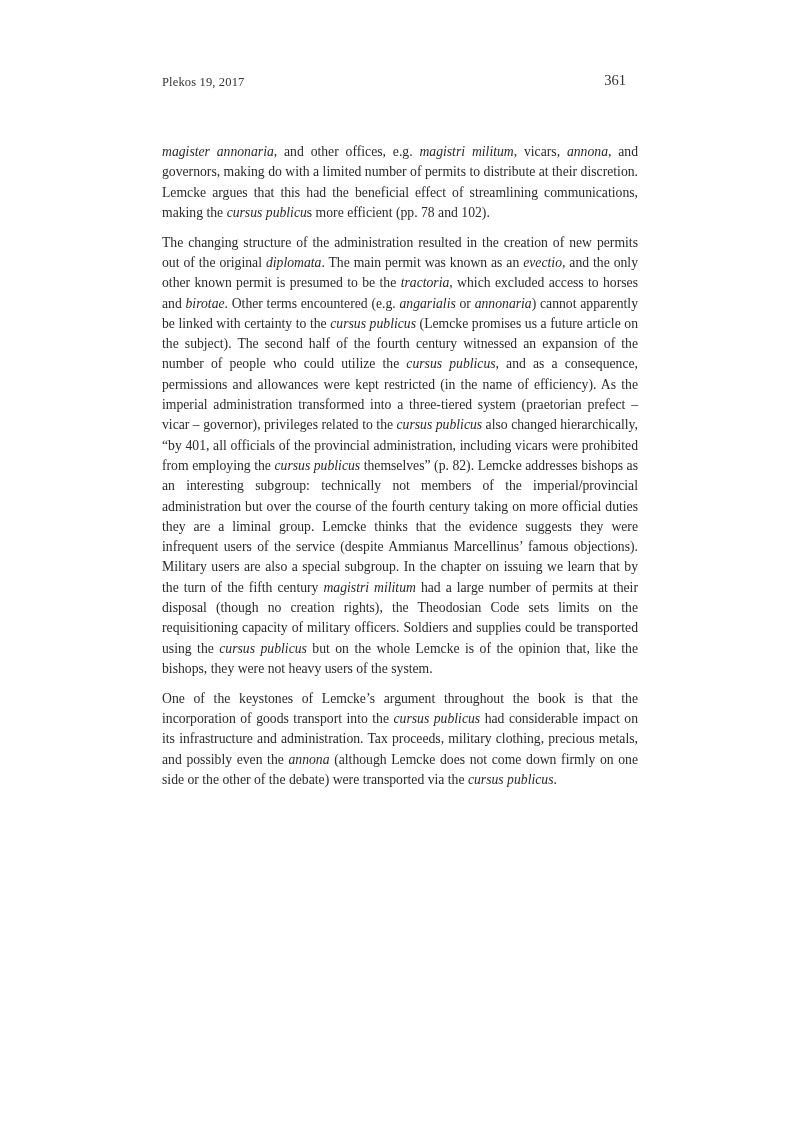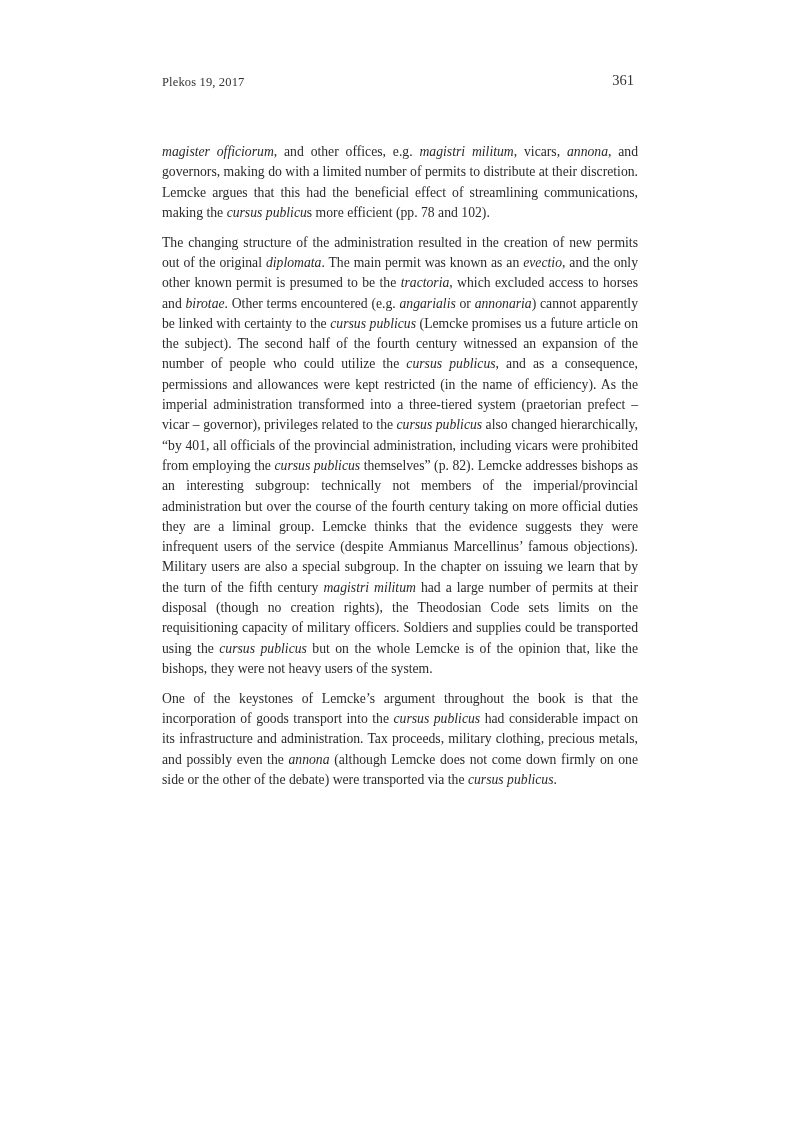--- a/index.html
+++ b/index.html
@@ -31,21 +31,21 @@
     left: 0;
     top: 3px;
     width: 476px;
     text-align: left;
     font-size: 12.5px;
     letter-spacing: 0.15px;
     color: #333333;
   }
   .page-number {
     position: absolute;
-    right: 4px;
+    right: 12px;
     top: 0;
     font-size: 14.5px;
     color: #333333;
     text-align: left;
   }
 
   
   .text-column {
     position: absolute;
     left: 162px;
@@ -72,18 +72,18 @@
 <body>
 
 <div class="page">
 
   <div class="running-head">
     <div class="running-head-title">Plekos 19, 2017</div>
     <div class="page-number">361</div>
   </div>
 
   <div class="text-column">
-    <p class="para"><i>magister officiorum</i>, and other offices, e.g. <i>magistri militum</i>, vicars, <i>annona</i>, and governors, making do with a limited number of permits to distribute at their discretion. Lemcke argues that this had the beneficial effect of streamlining communications, making the <i>cursus publicu</i>s more efficient (pp. 78 and 102).</p>
+    <p class="para"><i>magister annonaria</i>, and other offices, e.g. <i>magistri militum</i>, vicars, <i>annona</i>, and governors, making do with a limited number of permits to distribute at their discretion. Lemcke argues that this had the beneficial effect of streamlining communications, making the <i>cursus publicu</i>s more efficient (pp. 78 and 102).</p>
     <p class="para">The changing structure of the administration resulted in the creation of new permits out of the original <i>diplomata</i>. The main permit was known as an <i>evectio</i>, and the only other known permit is presumed to be the <i>tractoria</i>, which excluded access to horses and <i>birotae</i>. Other terms encountered (e.g. <i>angarialis</i> or <i>annonaria</i>) cannot apparently be linked with certainty to the <i>cursus publicus</i> (Lemcke promises us a future article on the subject). The second half of the fourth century witnessed an expansion of the number of people who could utilize the <i>cursus publicus</i>, and as a consequence, permissions and allowances were kept restricted (in the name of efficiency). As the imperial administration transformed into a three-tiered system (praetorian prefect – vicar – governor), privileges related to the <i>cursus publicus</i> also changed hierarchically, “by 401, all officials of the provincial administration, including vicars were prohibited from employing the <i>cursus publicus</i> themselves” (p. 82). Lemcke addresses bishops as an interesting subgroup: technically not members of the imperial/provincial administration but over the course of the fourth century taking on more official duties they are a liminal group. Lemcke thinks that the evidence suggests they were infrequent users of the service (despite Ammianus Marcellinus’ famous objections). Military users are also a special subgroup. In the chapter on issuing we learn that by the turn of the fifth century <i>magistri militum</i> had a large number of permits at their disposal (though no creation rights), the Theodosian Code sets limits on the requisitioning capacity of military officers. Soldiers and supplies could be transported using the <i>cursus publicus</i> but on the whole Lemcke is of the opinion that, like the bishops, they were not heavy users of the system.</p>
     <p class="para">One of the keystones of Lemcke’s argument throughout the book is that the incorporation of goods transport into the <i>cursus publicus</i> had considerable impact on its infrastructure and administration. Tax proceeds, military clothing, precious metals, and possibly even the <i>annona</i> (although Lemcke does not come down firmly on one side or the other of the debate) were transported via the <i>cursus publicus</i>.</p>
   </div>
 
 </div>
 
 </body></html>

